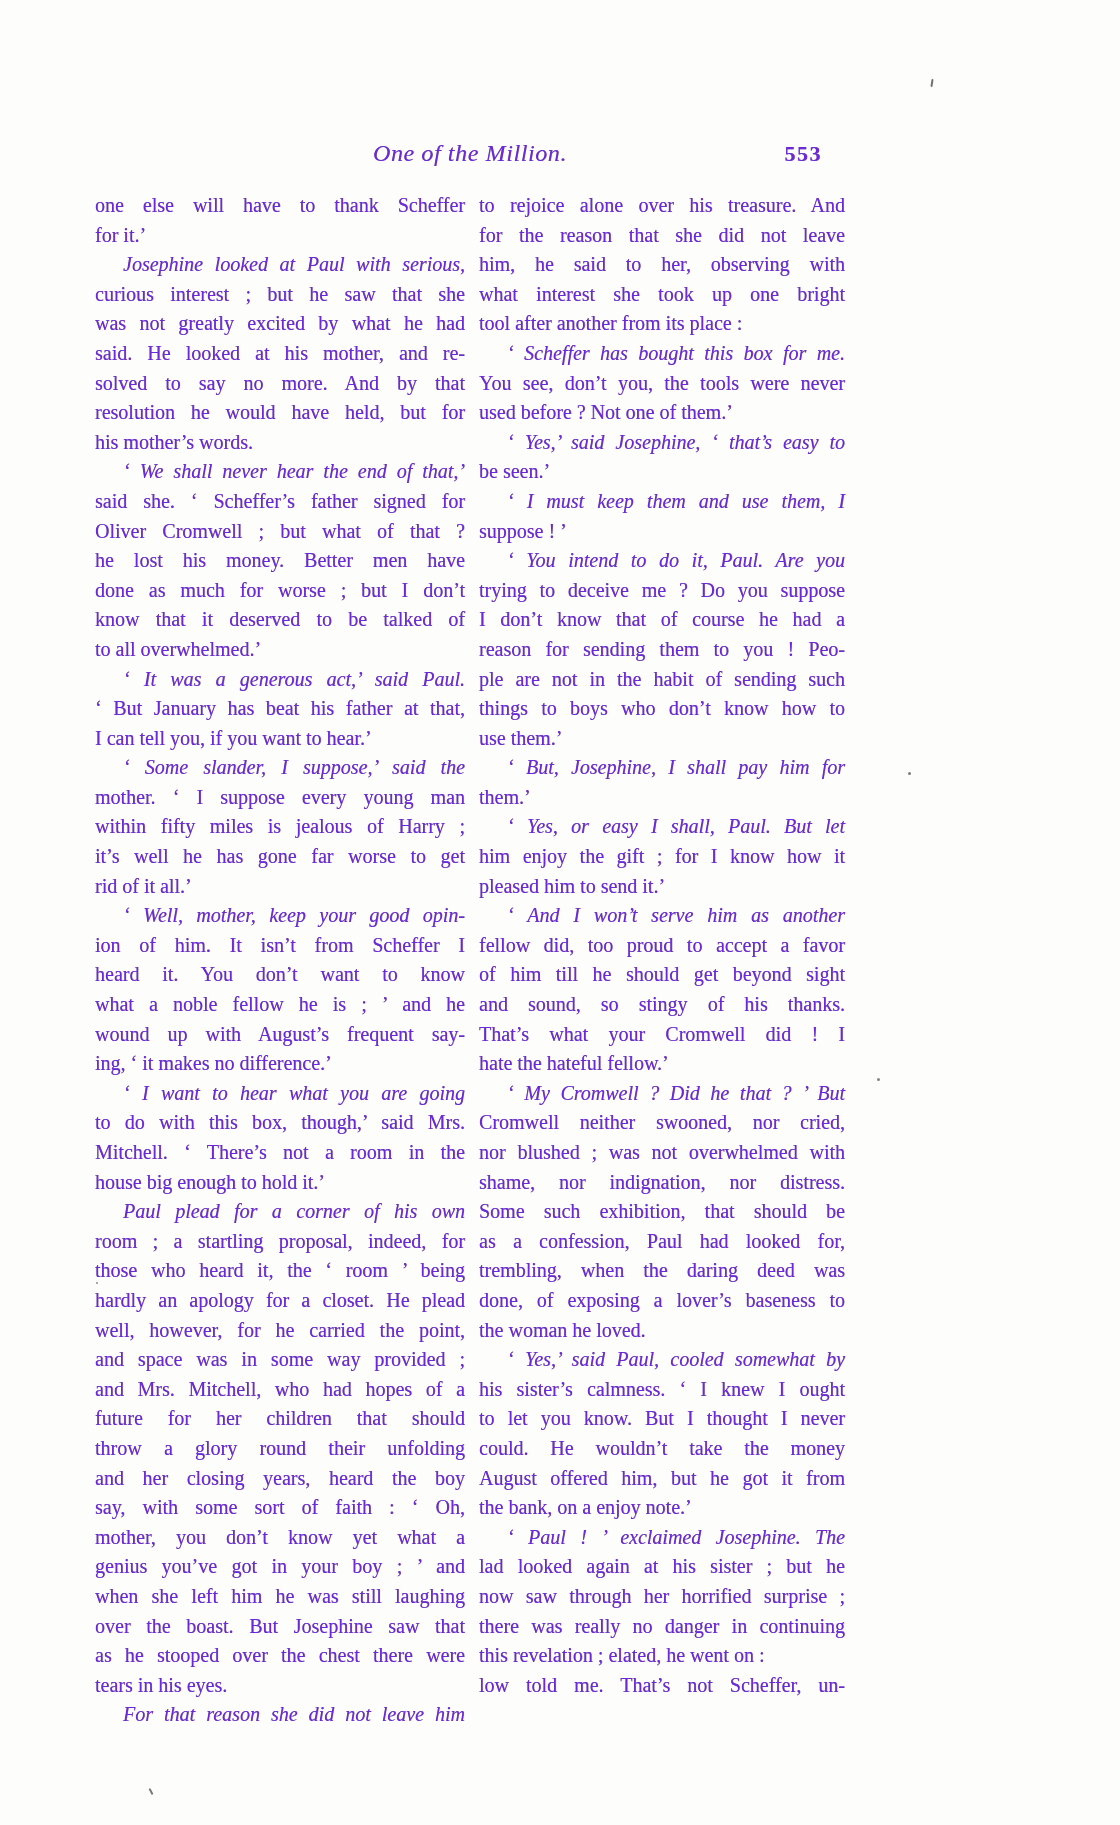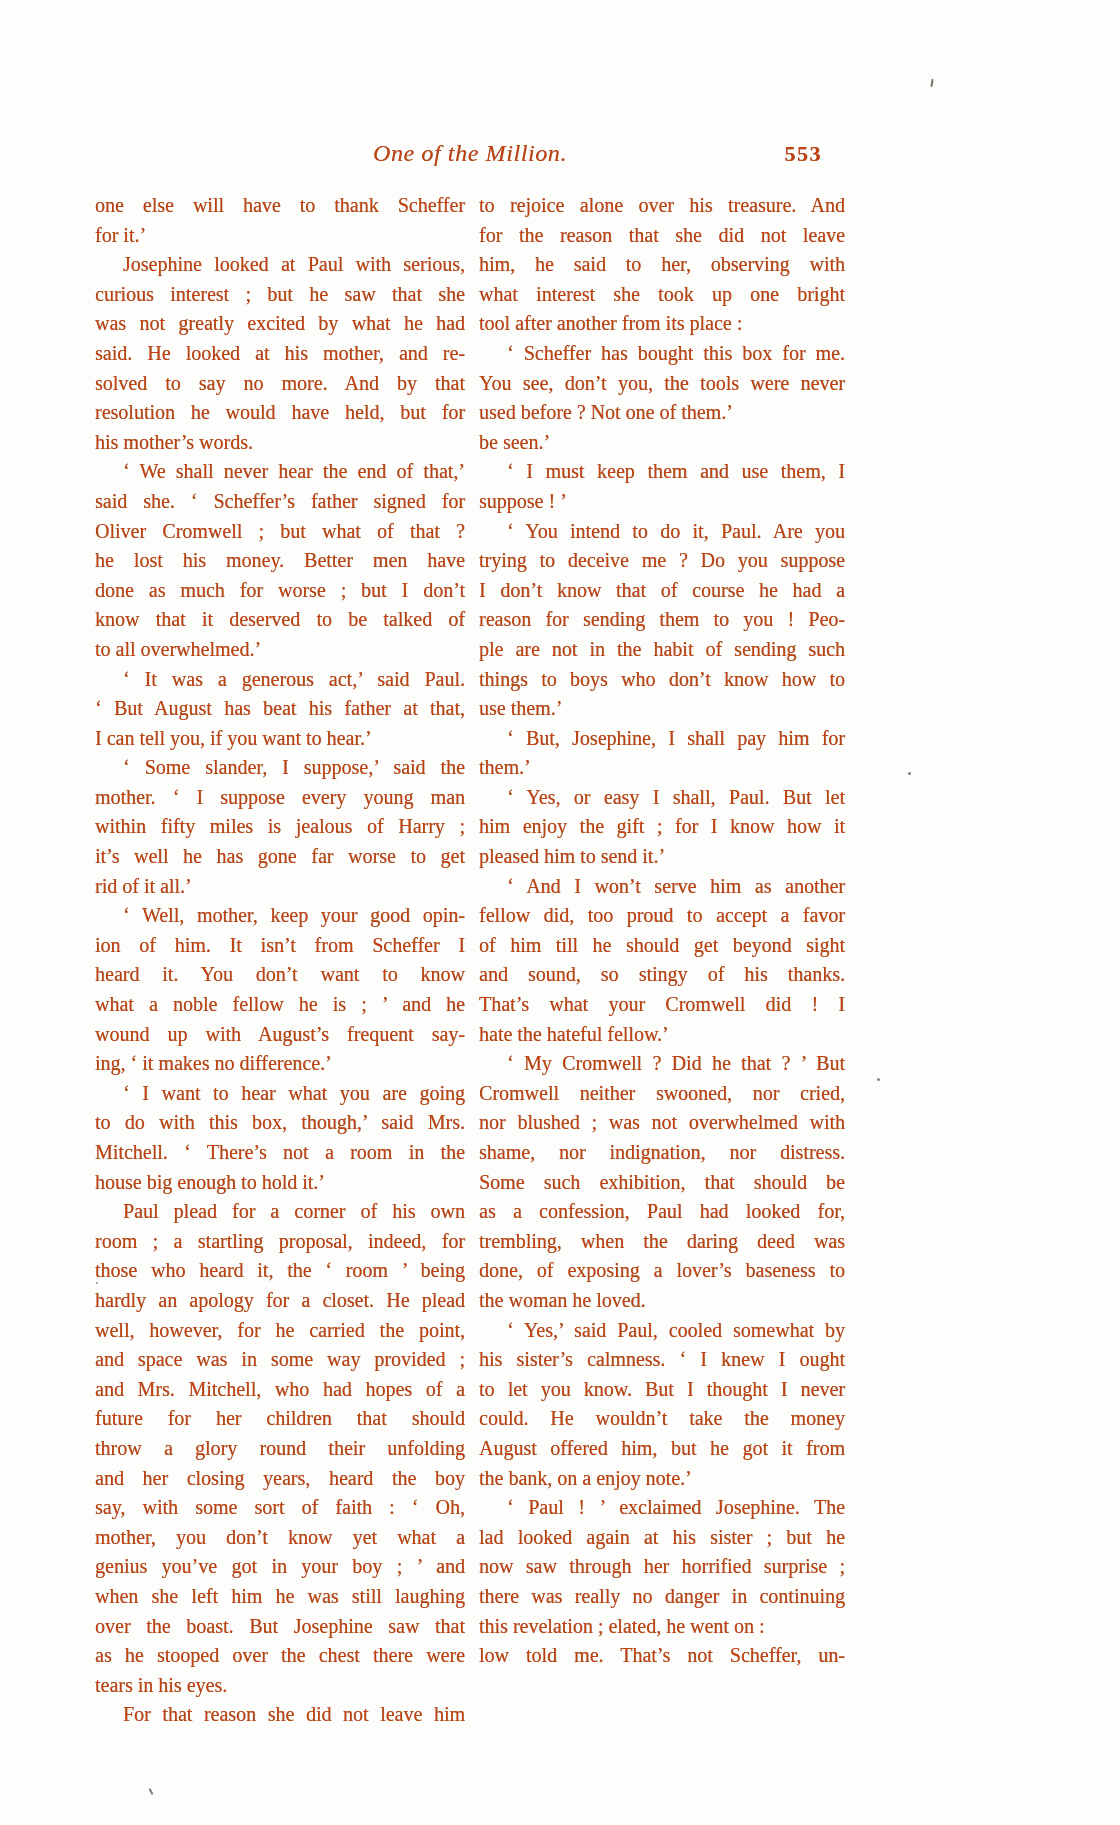--- a/index.html
+++ b/index.html
@@ -1,21 +1,21 @@
 <!DOCTYPE html>
 <html><head>
 <meta charset="utf-8">
 <style>
   html, body { margin: 0; padding: 0; background: #e9e9e7; }
   .page {
     position: relative;
     width: 1120px;
     height: 1825px;
     background: #fdfdfb;
-    color: #c2410c;
+    color: #6d28d9;
     font-family: "Liberation Serif", serif;
     overflow: hidden;
     text-shadow: 0.3px 0 0 rgba(24, 20, 16, 0.45);
   }
   .page-header {
     position: absolute;
     left: 95px;
     top: 138px;
     width: 750px;
     height: 34px;
@@ -50,21 +50,21 @@
   }
   .column.right {
     width: 366px;
     margin-left: 14px;
   }
   .line {
     text-align: justify;
     text-align-last: left;
   }
   .line.just { text-align-last: justify; }
-  .line.indent { text-indent: 28px; }
+  .line.indent { text-indent: 28px; font-style: italic; }
   .speck {
     position: absolute;
     background: #46423c;
     border-radius: 50%;
   }
   .speck.tick { border-radius: 1px; }
 </style>
 </head>
 <body>
 
@@ -87,21 +87,21 @@
         <div class="line just">resolution he would have held, but for</div>
         <div class="line">his mother’s words.</div>
         <div class="line indent just">‘ We shall never hear the end of that,’</div>
         <div class="line just">said she. ‘ Scheffer’s father signed for</div>
         <div class="line just">Oliver Cromwell ; but what of that ?</div>
         <div class="line just">he lost his money. Better men have</div>
         <div class="line just">done as much for worse ; but I don’t</div>
         <div class="line just">know that it deserved to be talked of</div>
         <div class="line">to all overwhelmed.’</div>
         <div class="line indent just">‘ It was a generous act,’ said Paul.</div>
-        <div class="line just">‘ But August has beat his father at that,</div>
+        <div class="line just">‘ But January has beat his father at that,</div>
         <div class="line">I can tell you, if you want to hear.’</div>
         <div class="line indent just">‘ Some slander, I suppose,’ said the</div>
         <div class="line just">mother. ‘ I suppose every young man</div>
         <div class="line just">within fifty miles is jealous of Harry ;</div>
         <div class="line just">it’s well he has gone far worse to get</div>
         <div class="line">rid of it all.’</div>
         <div class="line indent just">‘ Well, mother, keep your good opin-</div>
         <div class="line just">ion of him. It isn’t from Scheffer I</div>
         <div class="line just">heard it. You don’t want to know</div>
         <div class="line just">what a noble fellow he is ; ’ and he</div>
@@ -132,20 +132,21 @@
       </div>
     <div class="column right">
         <div class="line just">to rejoice alone over his treasure. And</div>
         <div class="line just">for the reason that she did not leave</div>
         <div class="line just">him, he said to her, observing with</div>
         <div class="line just">what interest she took up one bright</div>
         <div class="line">tool after another from its place :</div>
         <div class="line indent just">‘ Scheffer has bought this box for me.</div>
         <div class="line just">You see, don’t you, the tools were never</div>
         <div class="line">used before ? Not one of them.’</div>
+        <div class="line indent just">‘ Yes,’ said Josephine, ‘ that’s easy to</div>
         <div class="line">be seen.’</div>
         <div class="line indent just">‘ I must keep them and use them, I</div>
         <div class="line">suppose ! ’</div>
         <div class="line indent just">‘ You intend to do it, Paul. Are you</div>
         <div class="line just">trying to deceive me ? Do you suppose</div>
         <div class="line just">I don’t know that of course he had a</div>
         <div class="line just">reason for sending them to you ! Peo-</div>
         <div class="line just">ple are not in the habit of sending such</div>
         <div class="line just">things to boys who don’t know how to</div>
         <div class="line">use them.’</div>

